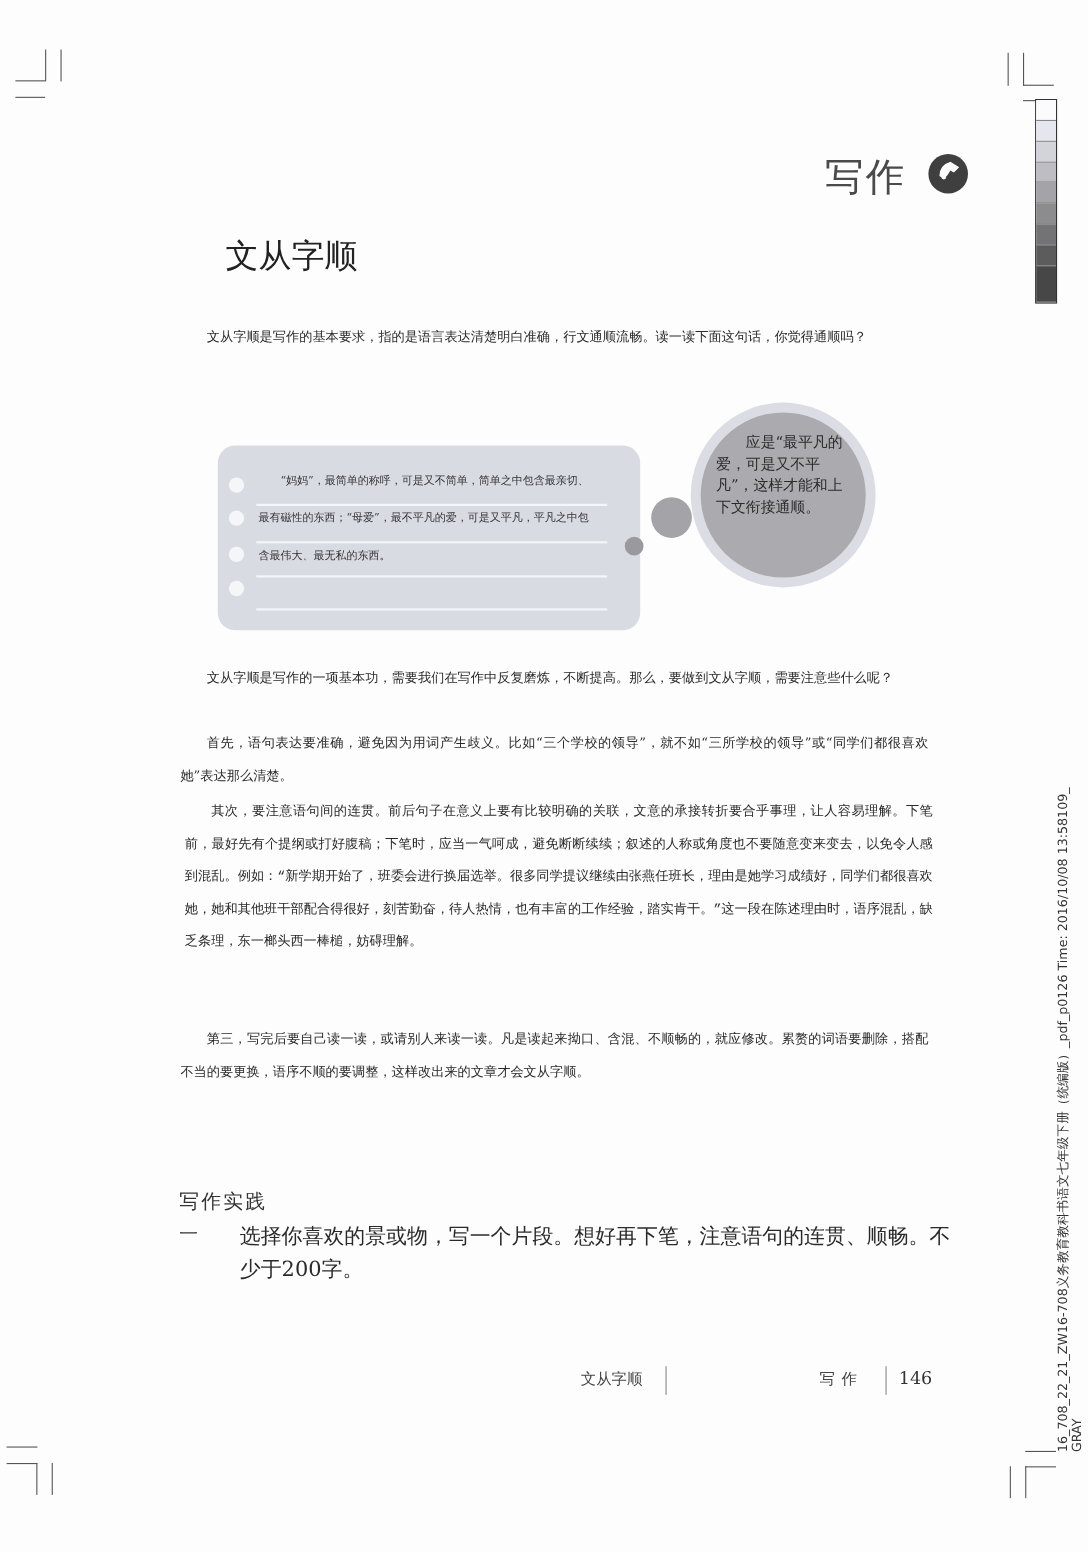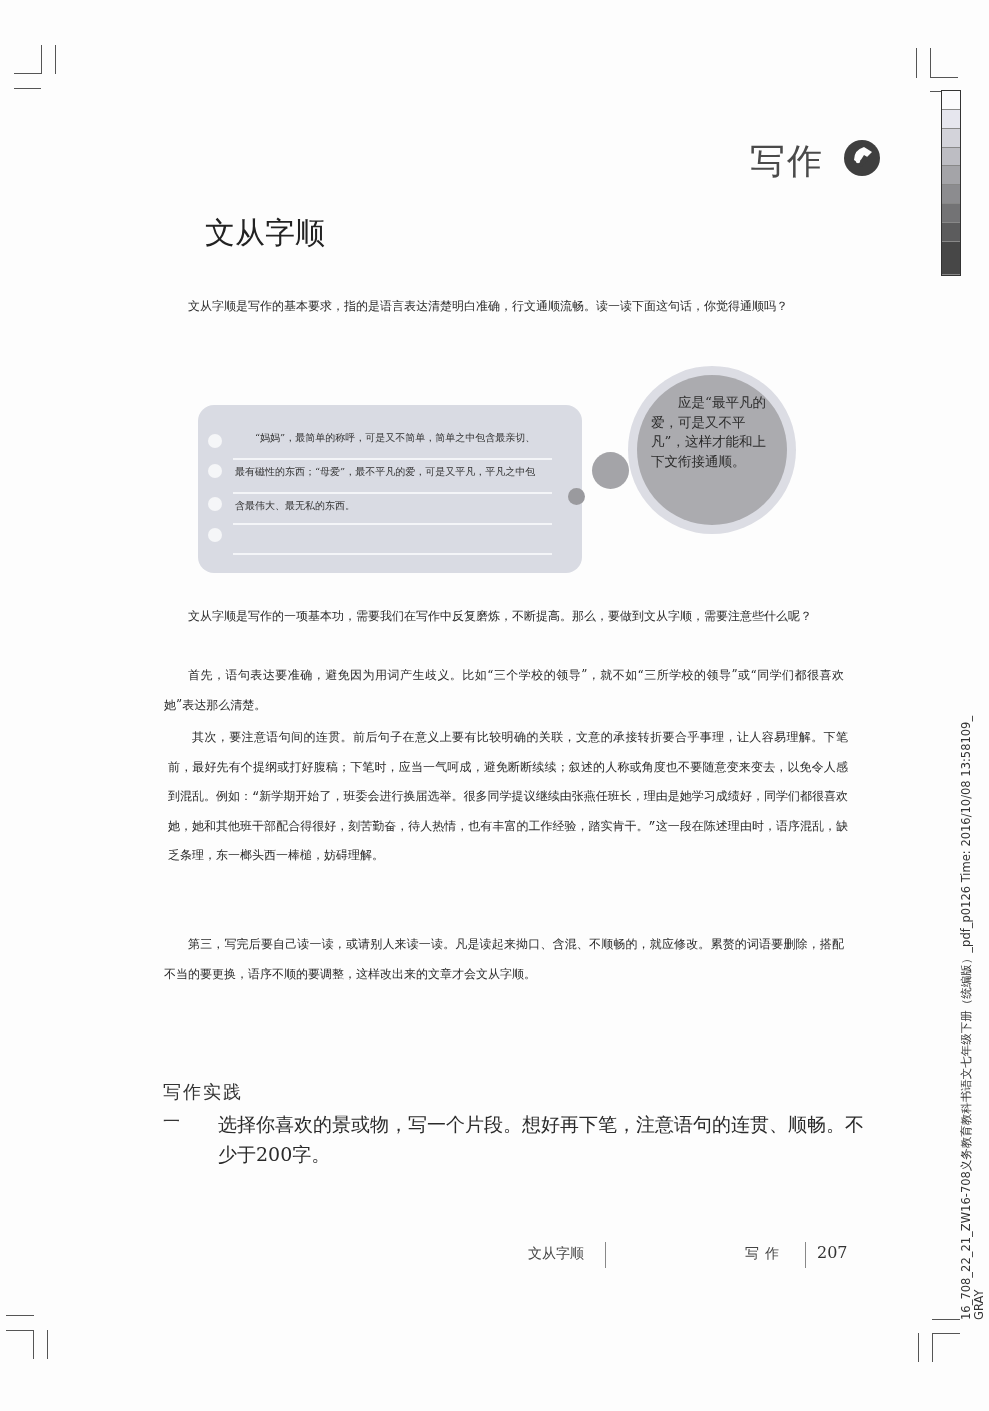--- a/index.html
+++ b/index.html
@@ -117,18 +117,18 @@
 <p class="abs para" style="top:930px;margin:0;">第三，写完后要自己读一读，或请别人来读一读。凡是读起来拗口、含混、不顺畅的，就应修改。累赘的词语要删除，搭配不当的要更换，语序不顺的要调整，这样改出来的文章才会文从字顺。</p>
 
 <div class="abs practice-title">写作实践</div>
 <div class="abs task-num">一</div>
 <div class="abs task-text">选择你喜欢的景或物，写一个片段。想好再下笔，注意语句的连贯、顺畅。不少于200字。</div>
 
 <div class="abs footer-lesson">文从字顺</div>
 <div class="abs footer-sep" style="left:605px;top:1242px;"></div>
 <div class="abs footer-sec">写作</div>
 <div class="abs footer-sep" style="left:805px;top:1242px;"></div>
-<div class="abs footer-page">207</div>
+<div class="abs footer-page">146</div>
 
 <div class="abs side-info">
   <div>16_708_22_21_ZW16-708义务教育教科书语文七年级下册（统编版）_pdf_p0126 Time: 2016/10/08 13:58109_</div>
   <div>GRAY</div>
 </div>
 
 </body></html>

